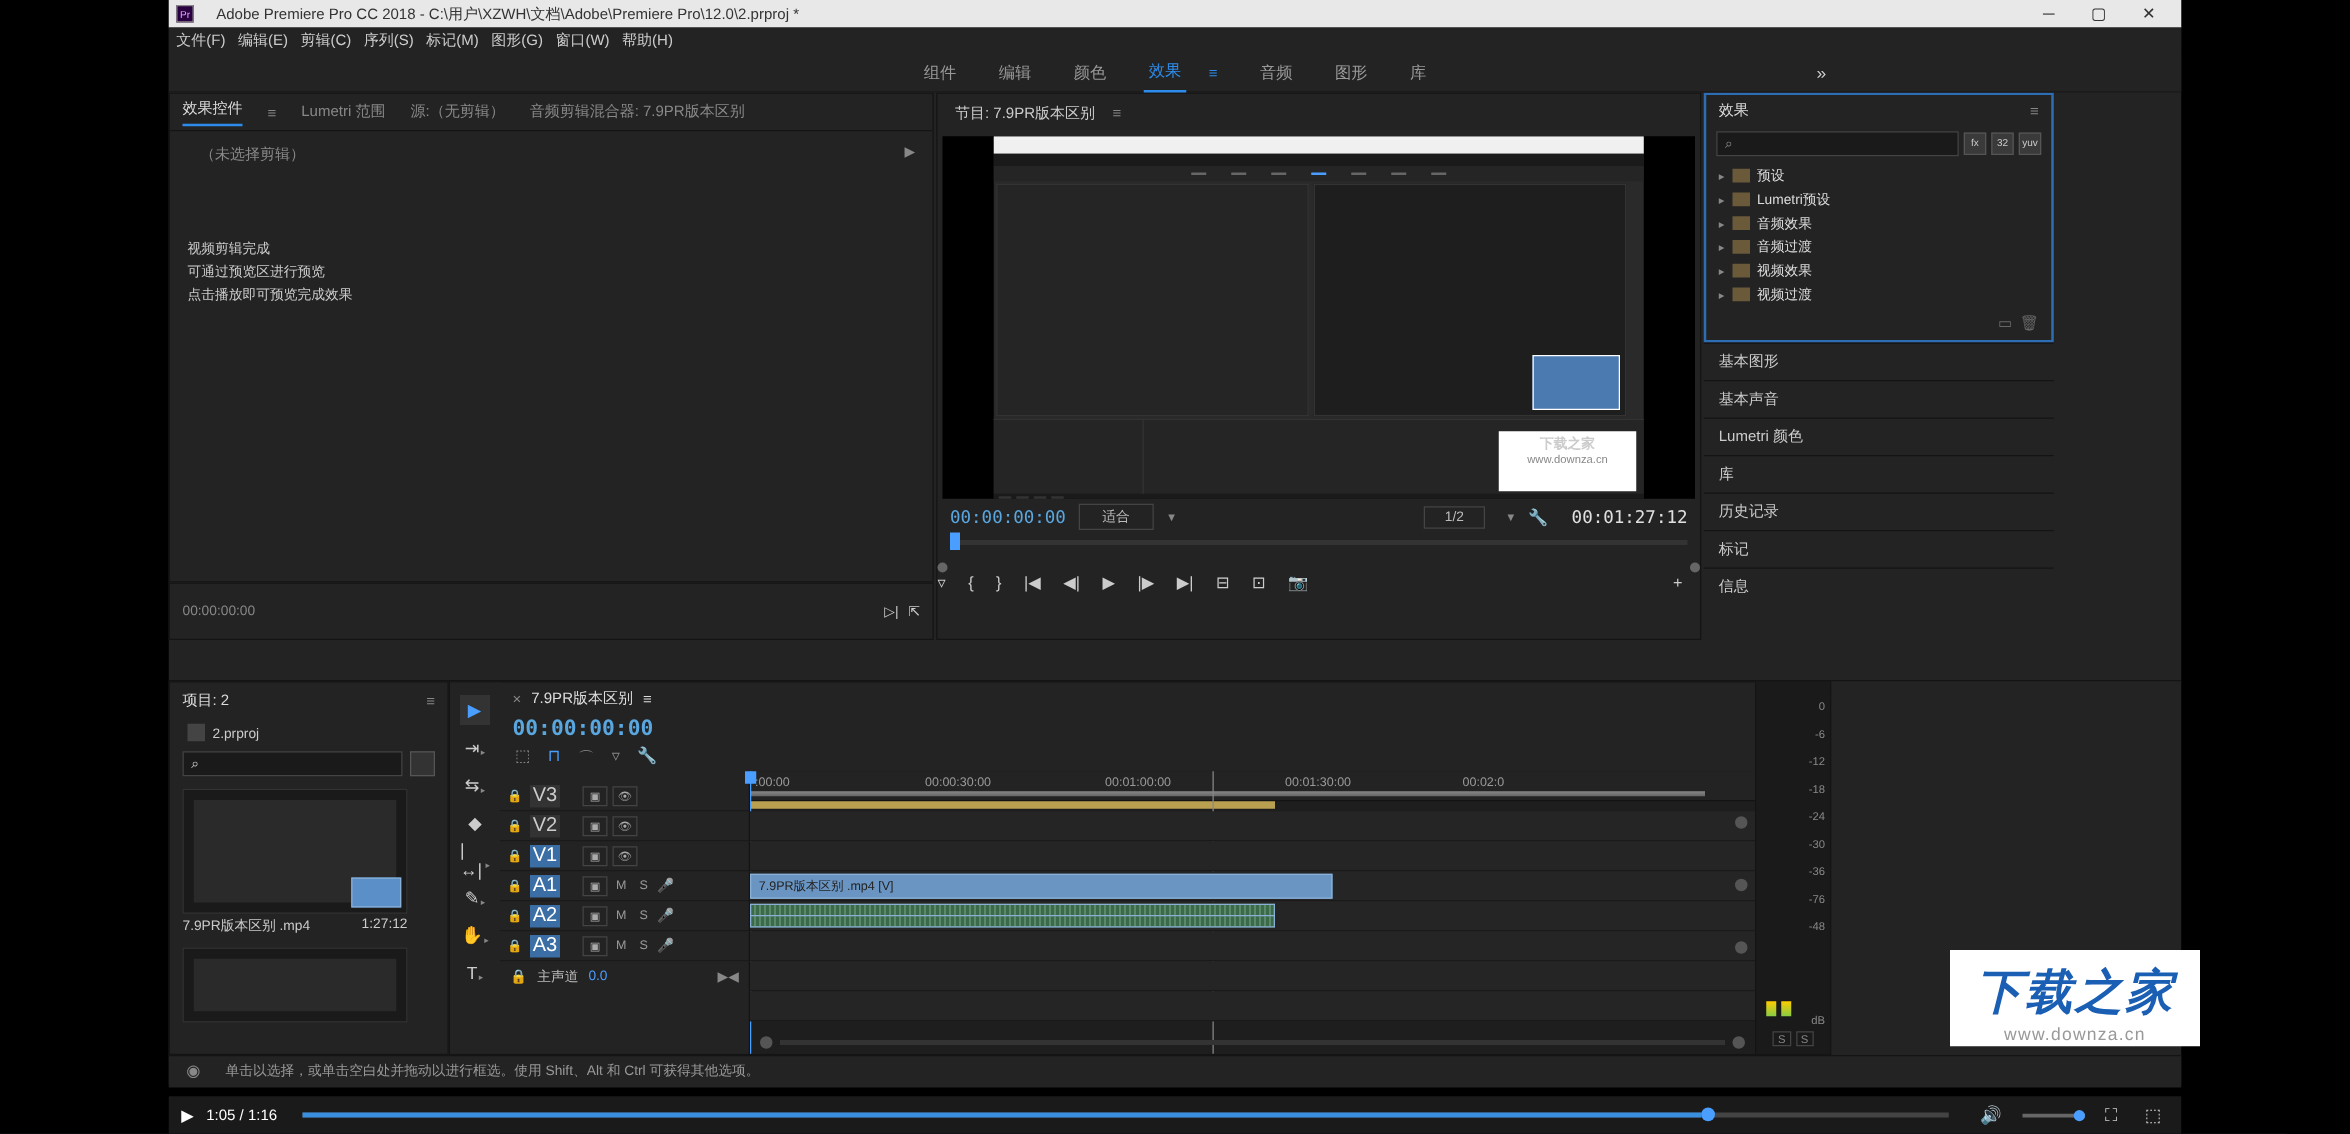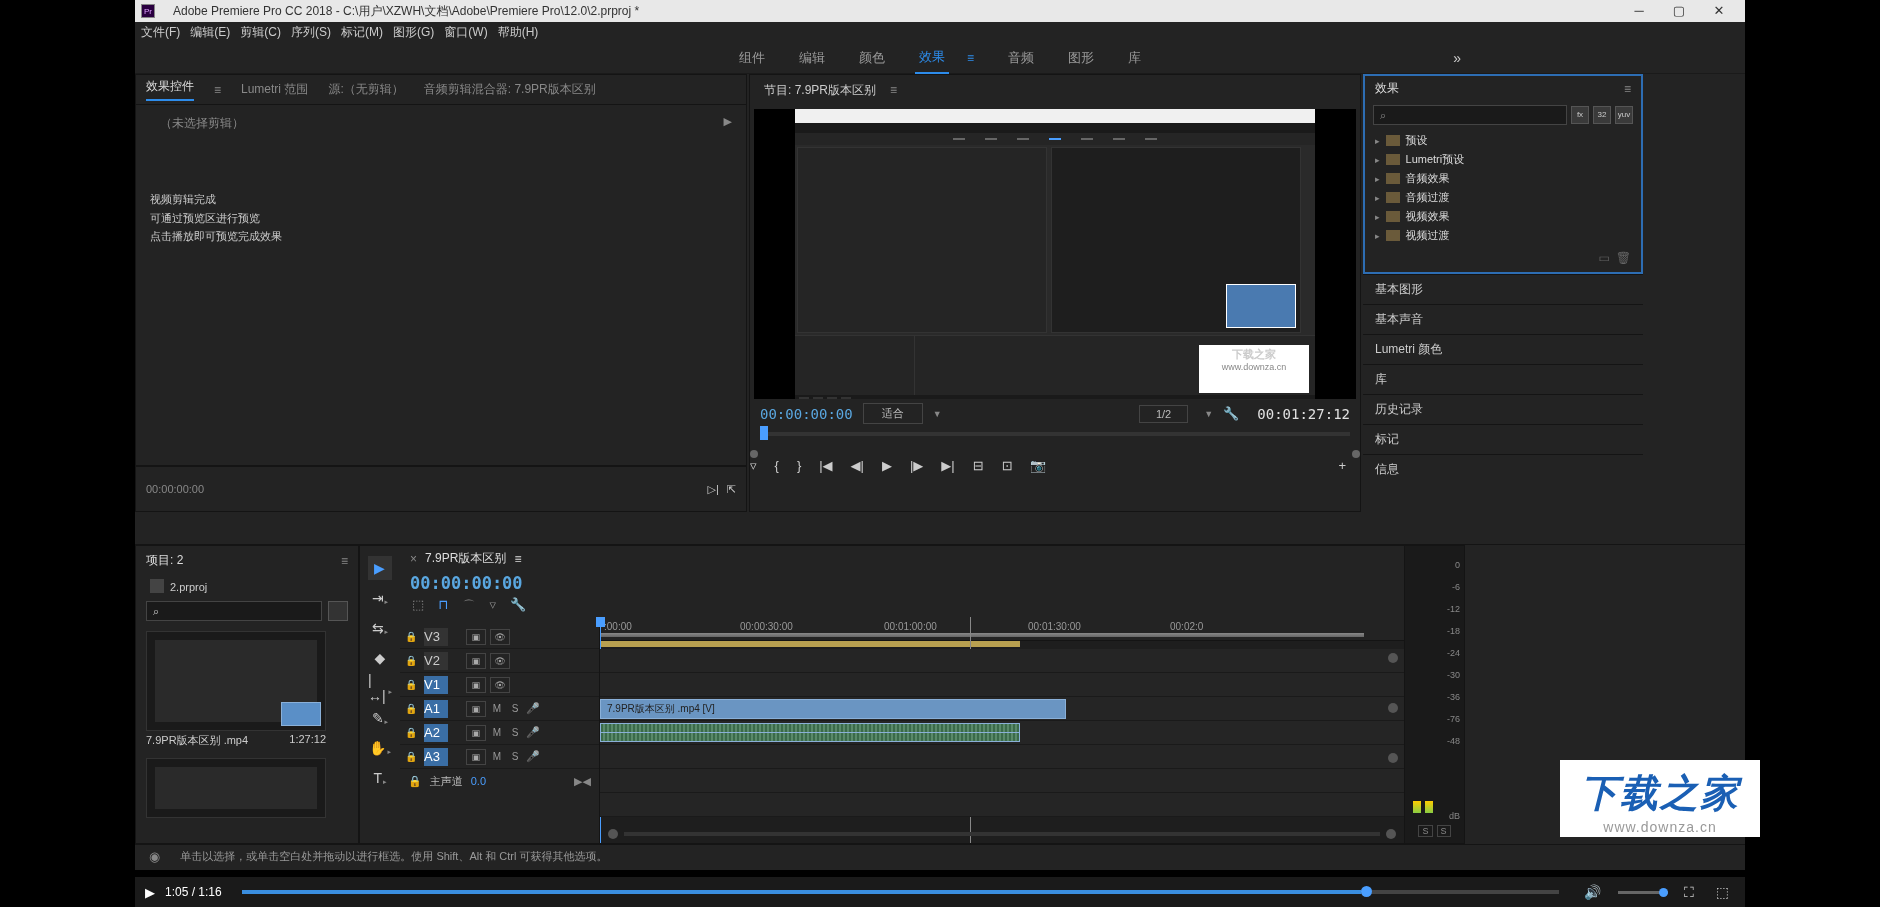--- a/index.html
+++ b/index.html
@@ -111,21 +111,21 @@
 .tl-head span{color:#ddd;font-size:12px}
 .tl-tc{padding:2px 10px}
 .tl-tc span{color:#5aa7e0;font-size:17px;font-family:monospace;font-weight:bold}
 .tl-icons{display:flex;gap:14px;padding:2px 12px}
 .tl-icons span{color:#888;font-size:13px}
 .tl-icons .snap{color:#4a9eff}
 .tl-body{flex:1;display:flex;position:relative}
 .tl-tracks-head{width:200px;background:#232323;border-right:1px solid #141414}
 .track-row{height:24px;display:flex;align-items:center;gap:4px;padding:0 4px;border-bottom:1px solid #1a1a1a}
 .track-row .lock{width:16px;text-align:center;color:#888;font-size:10px}
-.track-row .tag{width:24px;height:18px;background:#333;line-height:18px;font-size:13px;color:#ccc}
+.track-row .tag{width:24px;height:18px;background:#333;text-align:center;line-height:18px;font-size:16px;color:#ccc}
 .track-row .tag.on{background:#3a6ea5;color:#fff}
 .track-row .tog{width:20px;height:16px;border:1px solid #444;font-size:9px;text-align:center;line-height:14px;color:#aaa}
 .track-row .m{width:14px;font-size:10px;color:#999;text-align:center}
 .track-row .mic{color:#888;font-size:11px}
 .master-row{height:24px;display:flex;align-items:center;gap:8px;padding:0 8px}
 .master-row span{color:#bbb;font-size:11px}
 .master-row .val{color:#4a9eff}
 .master-row .dia{margin-left:auto;color:#888}
 .tl-area{flex:1;position:relative;background:#1e1e1e}
 .ruler{height:24px;background:#232323;display:flex;position:relative;border-bottom:1px solid #141414}

